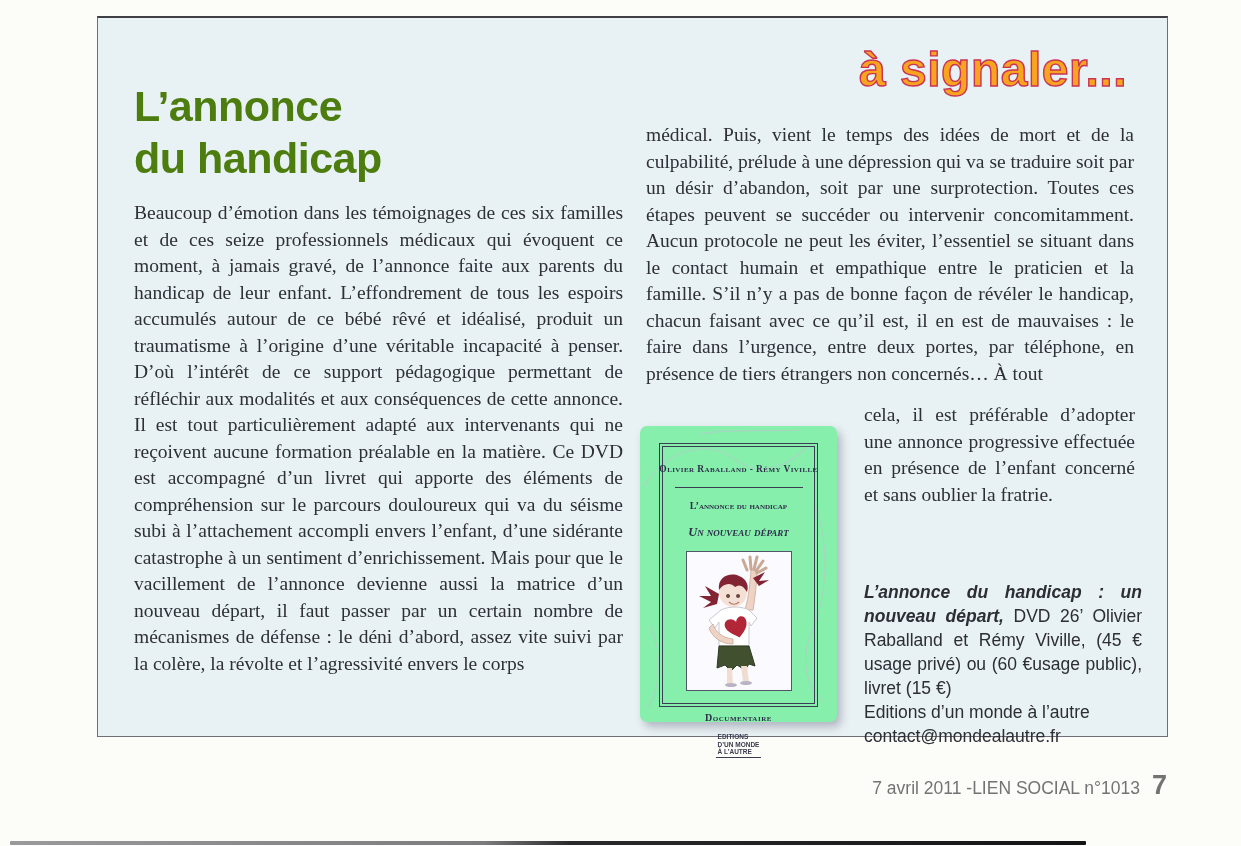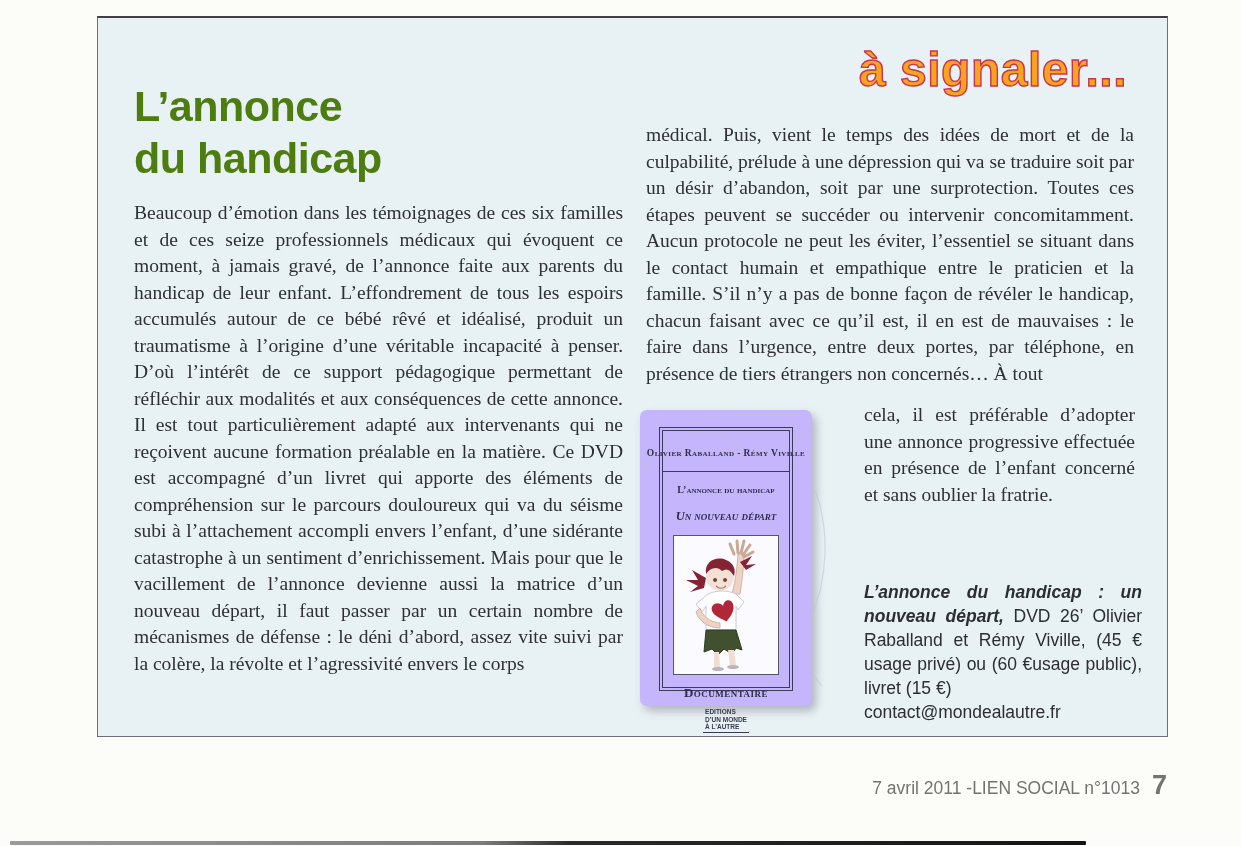--- a/index.html
+++ b/index.html
@@ -39,22 +39,22 @@
 
   
   .col { position:absolute; font-size:19.5px; line-height:26.5px; text-align:justify; hyphens:auto; }
   .col-left  { left:36px;  top:182px; width:489px; }
   .col-right { left:548px; top:104px; width:488px; height:604px; }
   .col-right .part1 { width:488px; text-align:justify; hyphens:auto; }
   .col-right .part2 { position:absolute; left:218px; top:280px; width:271px; text-align:justify; hyphens:auto; }
 
   
   .dvd-card {
-    position:absolute; left:-6px; top:288px; width:172px; height:296px;
-    background:#c4b5fd; border-radius:7px;
+    position:absolute; left:-6px; top:304px; width:197px; height:296px;
+    background:#86efac; border-radius:7px;
     box-shadow:4px 5px 9px rgba(110,110,135,.45);
   }
   .dvd-sketch { position:absolute; inset:0; z-index:0; }
   .dvd-frame {
     position:absolute; left:19px; top:17px; right:19px; bottom:15px;
     border:1px solid #3c3c55; padding:2px; z-index:1;
   }
   .dvd-frame-inner {
     width:100%; height:100%; border:1px solid #3c3c55;
     display:flex; flex-direction:column; align-items:center;
@@ -65,21 +65,21 @@
     letter-spacing:.4px; white-space:nowrap;
   }
   .dvd-rule { width:128px; border-top:1px solid #3c3c55; margin:4px 0 5px; }
   .dvd-title { font-variant:small-caps; font-weight:bold; font-size:10px; white-space:nowrap; }
   .dvd-subtitle { font-variant:small-caps; font-weight:bold; font-style:italic; font-size:12.5px; }
   .dvd-illus {
     width:106px; height:140px; margin-top:5px;
     border:1px solid #55556a; background:#fbfaff;
     display:flex; align-items:flex-end; justify-content:center;
   }
-  .dvd-genre { font-variant:small-caps; font-weight:bold; font-size:13px; margin-top:5px; letter-spacing:.5px; }
+  .dvd-genre { font-variant:small-caps; font-weight:bold; font-size:10px; margin-top:14px; letter-spacing:.5px; }
   .dvd-logo {
     margin-top:2px; font-family:"Liberation Sans", sans-serif;
     font-size:6.5px; line-height:7.5px; font-weight:bold; text-transform:uppercase;
     color:#3a3a50; text-align:left; border-bottom:1px solid #3a3a50; padding:0 2px 1px;
   }
 
   
   .info-box {
     position:absolute; left:218px; top:458px; width:278px;
     font-family:"Liberation Sans", sans-serif;
@@ -176,20 +176,21 @@
             <span>Editions</span><br>
             <span>d’un monde</span><br>
             <span>à l’autre</span>
           </div>
         </div>
       </div>
     </div>
 
     <div class="info-box">
       <span class="info-title">L’annonce du handicap : un nouveau départ,</span><span> DVD 26’ Olivier Raballand et Rémy Viville, (45 € usage privé) ou (60 €usage public), livret (15 €)</span>
+      <span class="info-line">Editions d’un monde à l’autre</span>
       <span class="info-line">contact@mondealautre.fr</span>
     </div>
   </div>
 
 </div>
 
 <div class="footer">
   <span>7 avril 2011 - </span>
   <span class="mag">LIEN SOCIAL n°1013</span>
   <span class="pagenum">7</span>

